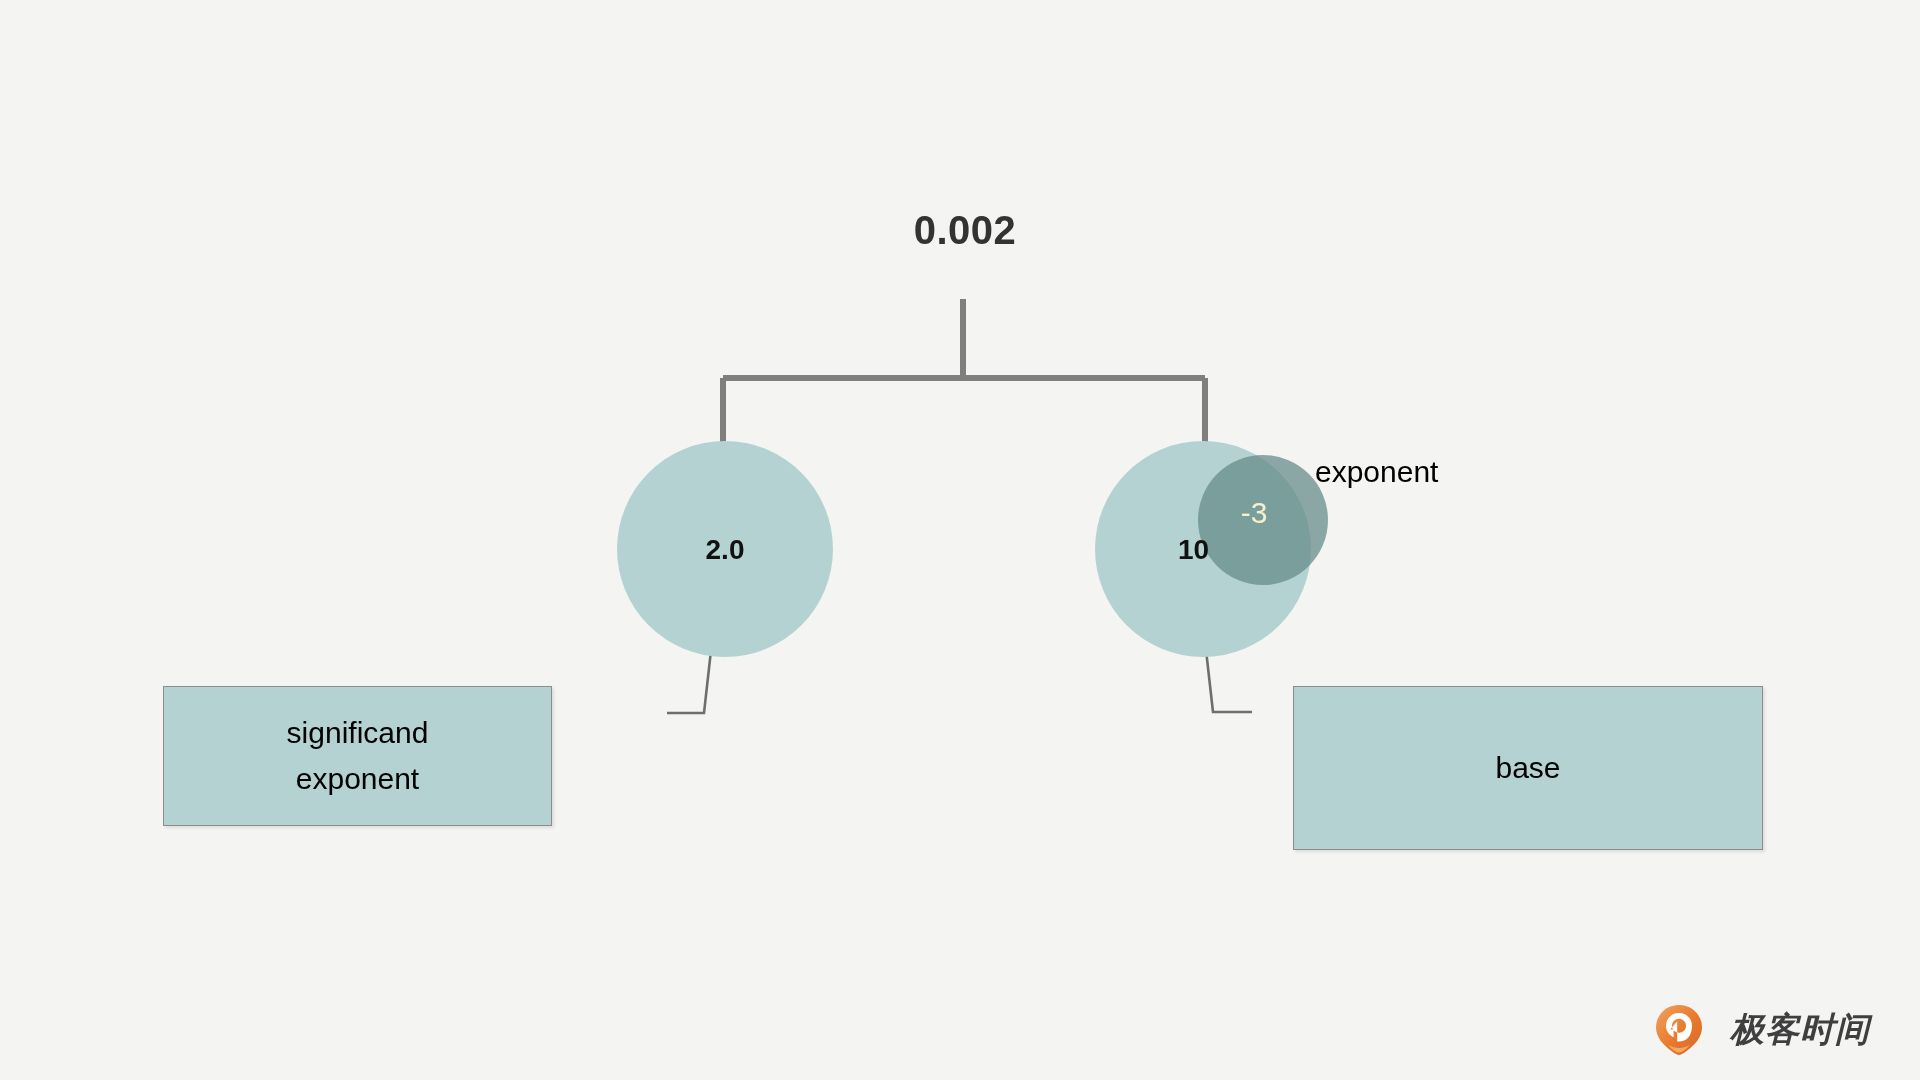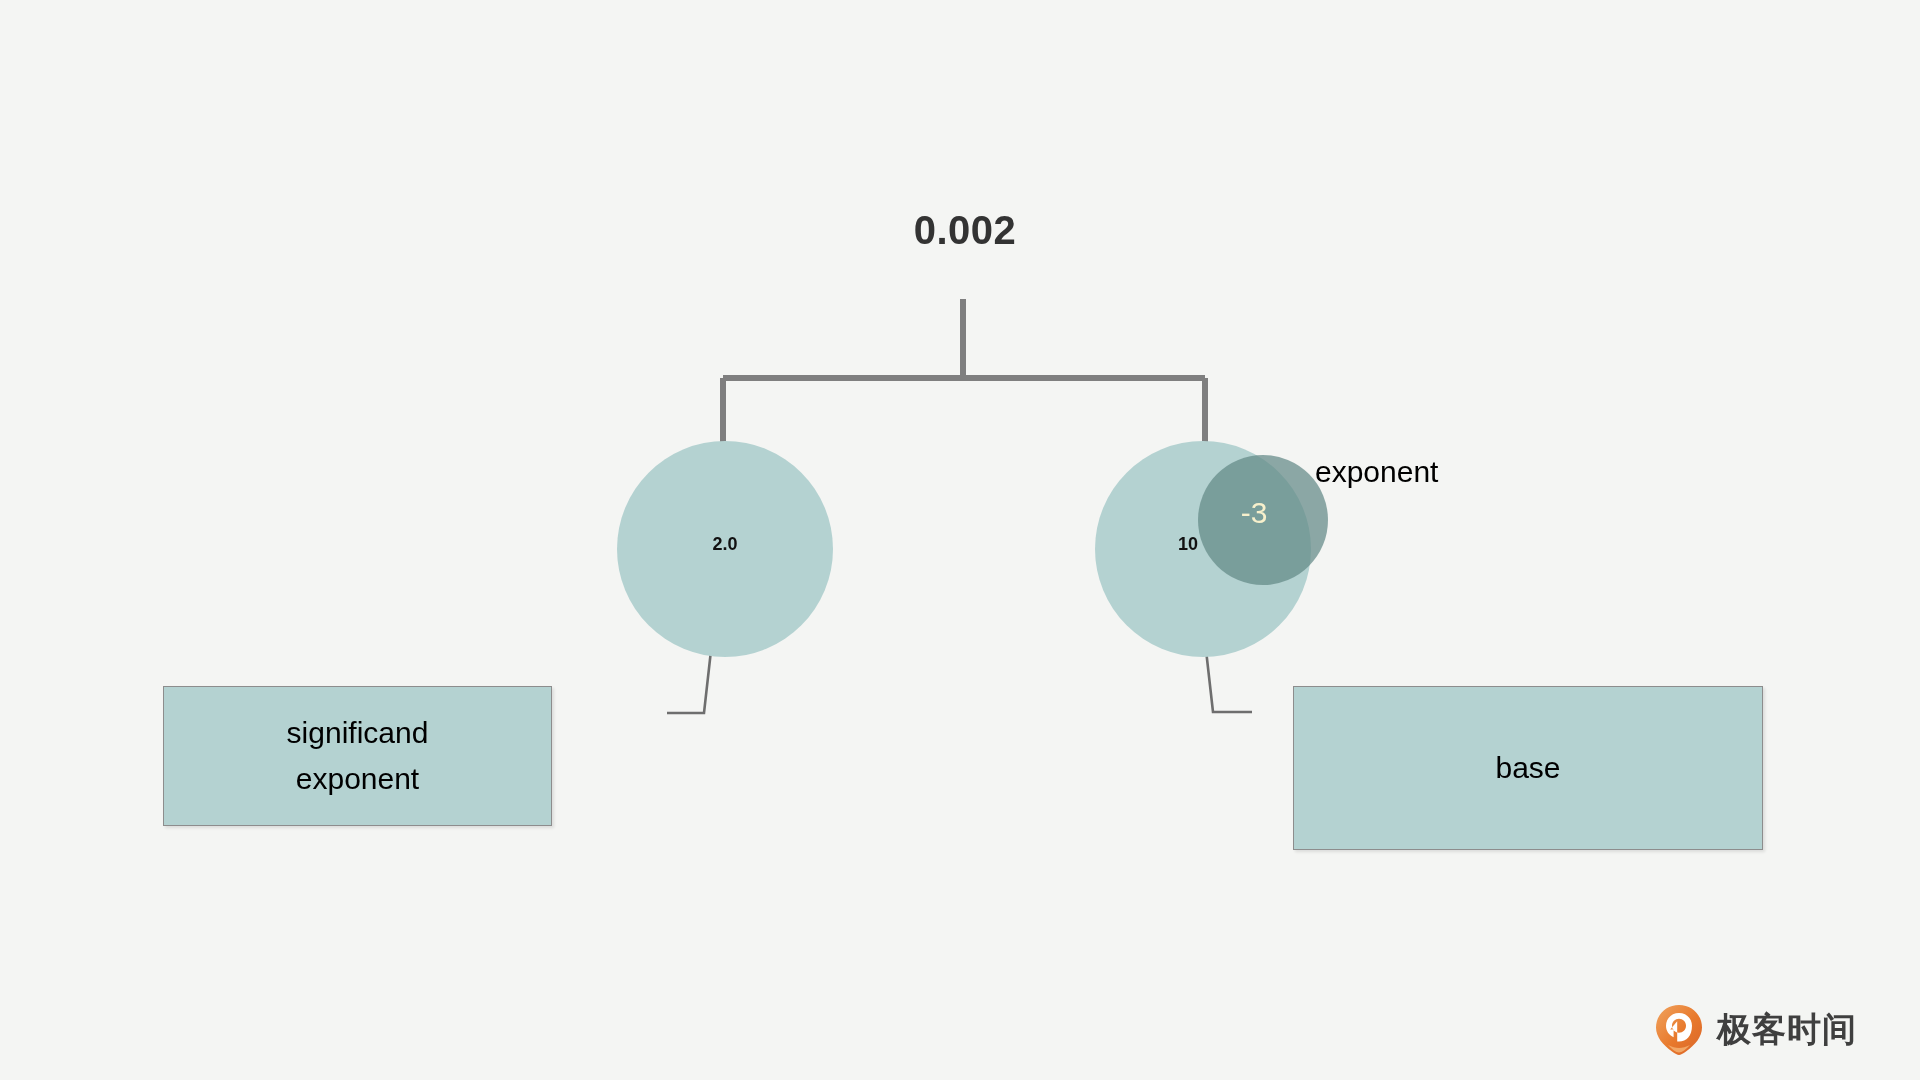--- a/index.html
+++ b/index.html
@@ -67,21 +67,21 @@
   .circle-exponent {
     left: 1198px;
     top: 455px;
     width: 130px;
     height: 130px;
     background: rgba(98,137,134,0.72);
   }
 
   .circle-label {
     position: absolute;
-    font-size: 18px;
+    font-size: 28px;
     font-weight: bold;
     color: #111111;
     white-space: nowrap;
   }
   .label-significand {
     left: 617px;
     top: 534px;
     width: 216px;
     text-align: center;
   }
@@ -138,21 +138,22 @@
     height: 164px;
   }
 
   
   .logo {
     position: absolute;
     left: 1655px;
     top: 1004px;
     display: flex;
     align-items: center;
-    gap: 14px;
+    gap: 27px;
+    font-style: italic;
   }
   .logo-mark {
     width: 48px;
     height: 52px;
     flex: none;
   }
   .logo-text {
     font-size: 34px;
     font-weight: bold;
     color: #3f3f3f;

